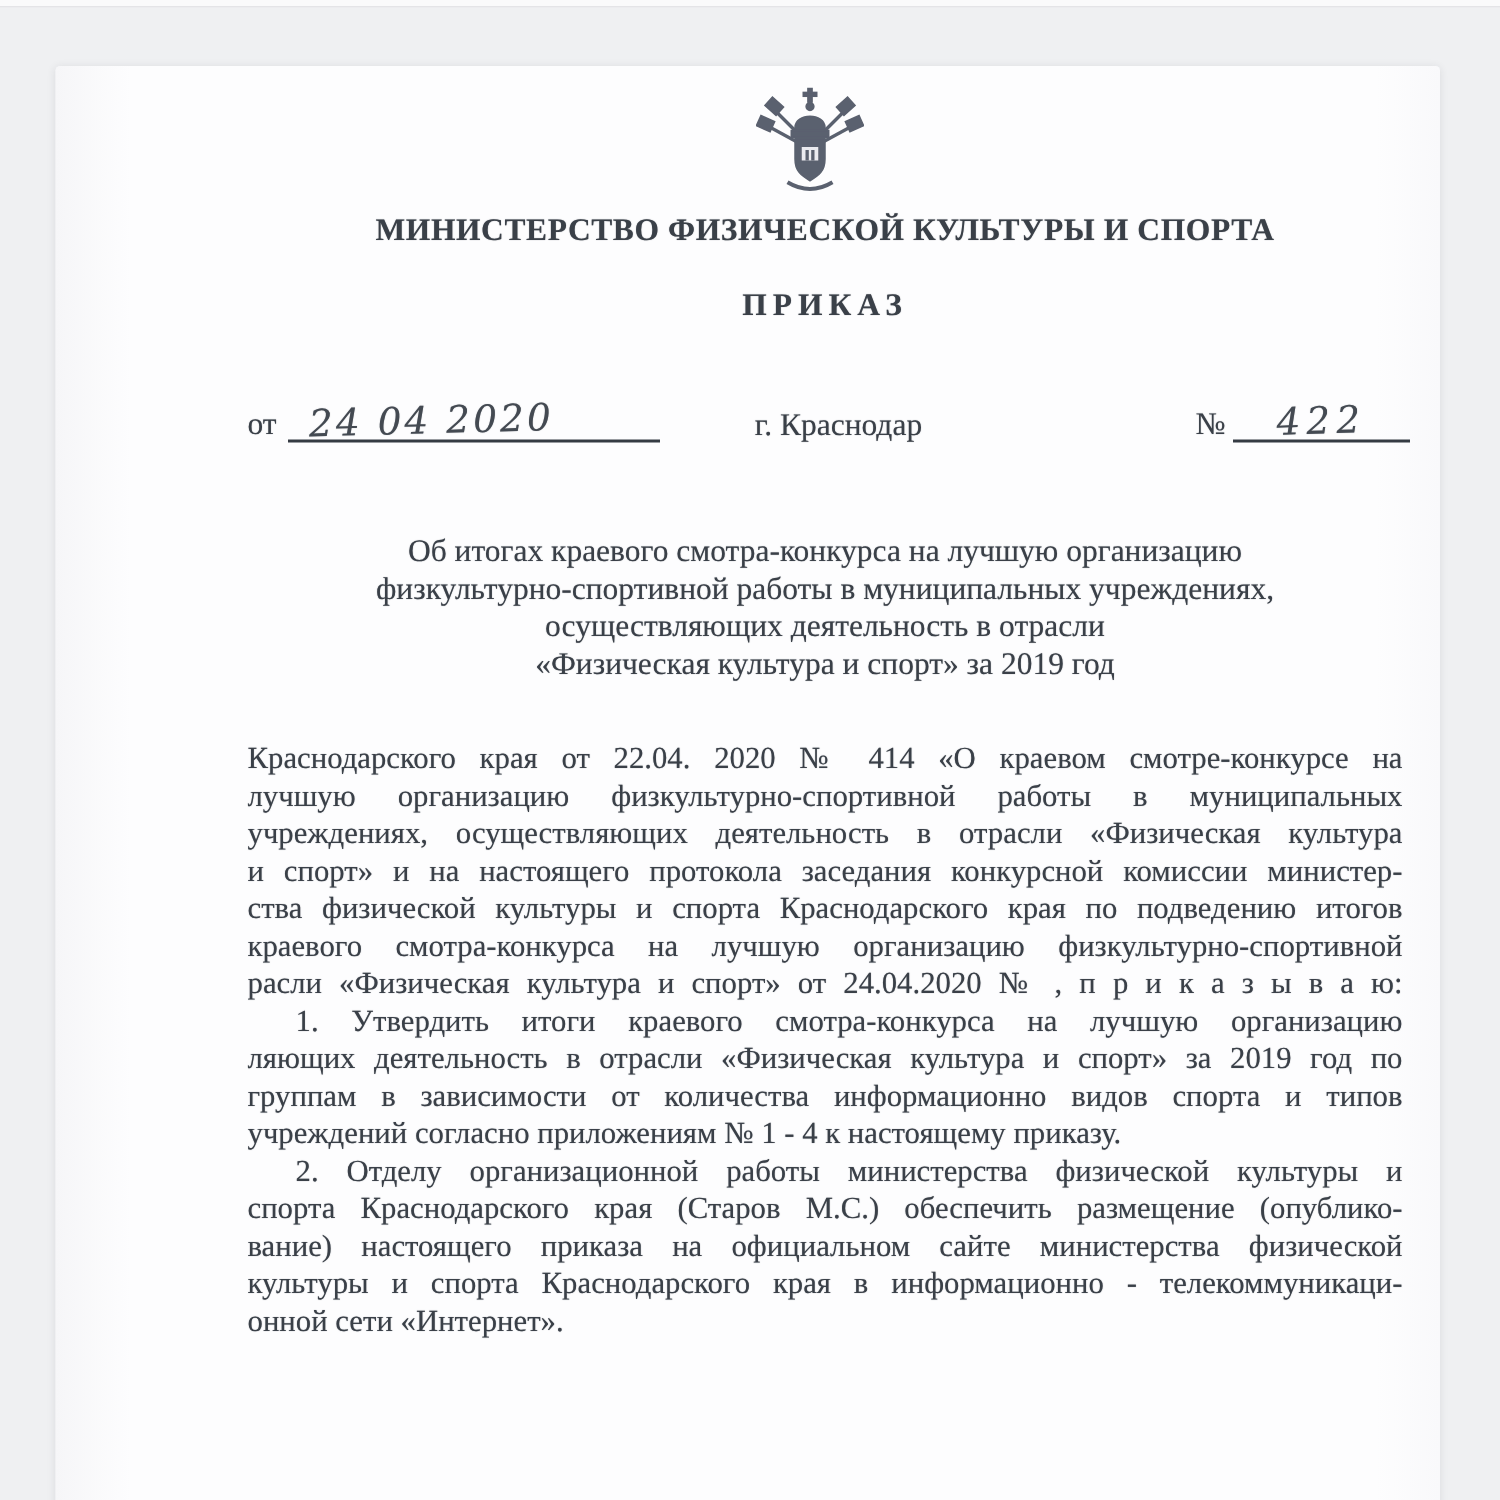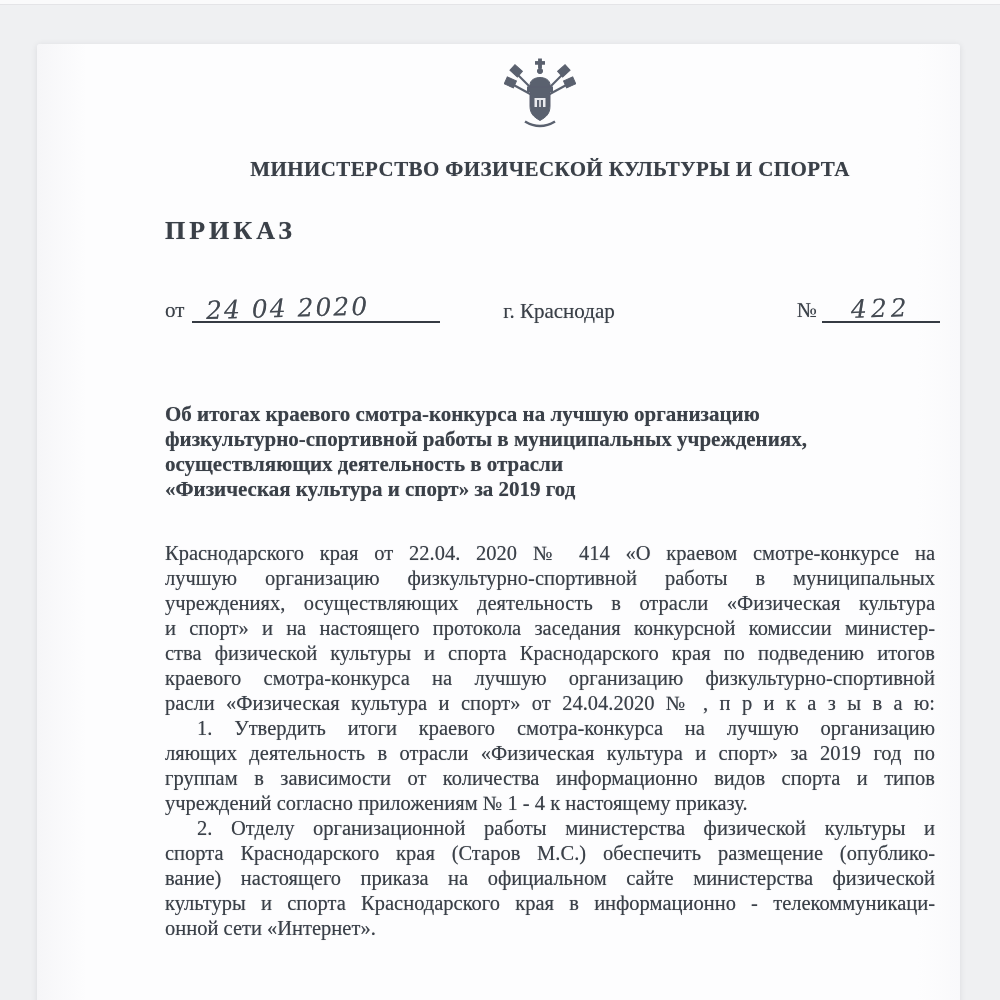--- a/index.html
+++ b/index.html
@@ -16,42 +16,42 @@
     position:absolute;left:37px;top:44px;width:923px;height:990px;
     background:linear-gradient(90deg,#f6f6f8 0px,#fdfdfe 50px,#fdfdfe 880px,#f9f9fb 923px);
     border-radius:3px;
     box-shadow:0 1px 6px rgba(40,42,50,0.10);
   }
   .content{padding:14px 25px 0 128px;}
   .ink{color:#3a4048;text-shadow:0 0 0.7px rgba(58,64,72,0.55);}
 
   .emblem{display:block;margin:0 auto;position:relative;left:-10px;width:72px;height:74px;}
 
-  .ministry{margin-top:24px;text-align:center;font-weight:bold;
+  .ministry{margin-top:8px;text-align:center;font-weight:bold;
     font-size:21px;line-height:27px;letter-spacing:0.4px;}
-  .doc-type{margin-top:34px;text-align:left;font-weight:bold;
-    font-size:26px;line-height:28px;letter-spacing:4px;}
+  .doc-type{margin-top:22px;text-align:center;font-weight:bold;
+    font-size:21px;line-height:28px;letter-spacing:4px;}
 
   .meta{margin-top:52px;position:relative;height:26px;font-size:21px;}
   .date-group{position:absolute;left:0;top:0;white-space:nowrap;}
   .num-group{position:absolute;right:-5px;top:0;white-space:nowrap;}
   .place{position:absolute;left:18px;right:0;top:2px;text-align:center;}
   .uline{display:inline-block;border-bottom:2px solid #353b43;height:24px;vertical-align:bottom;}
   .date-uline{width:248px;margin-left:8px;}
   .num-uline{width:118px;margin-left:5px;text-align:center;}
   .hand{
     font-family:"DejaVu Serif",serif;font-style:italic;
     font-size:25px;color:#444a52;display:inline-block;
     transform:rotate(-1.5deg);position:relative;top:-3px;
     letter-spacing:2px;padding-left:14px;white-space:nowrap;
     text-shadow:0 0 0.6px rgba(68,74,82,0.5);
   }
   .hand-num{padding-left:0;letter-spacing:4px;transform:rotate(-2deg);}
 
-  .subject{margin-top:79px;text-align:left;font-weight:bold;
+  .subject{margin-top:60px;text-align:center;font-weight:normal;
     font-size:21px;line-height:25px;}
   .body-text{margin-top:39px;font-size:20.5px;line-height:25px;}
   .body-text .line{height:25px;overflow:hidden;text-align:justify;text-align-last:justify;}
   .body-text .line.endline{text-align-last:left;}
   .body-text .line.first{text-indent:32px;}
 </style>
 </head>
 <body>
 
 <div class="top-strip"></div>

